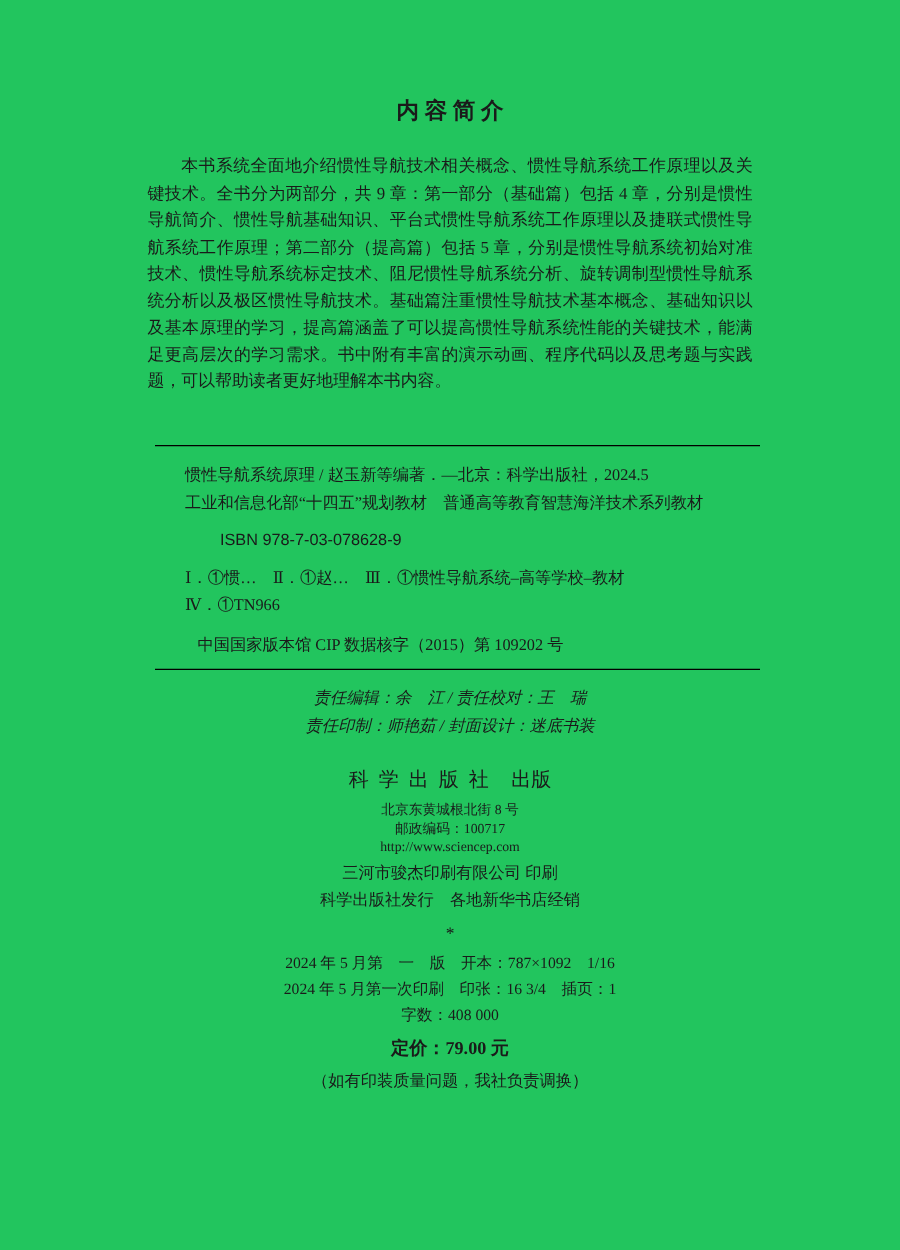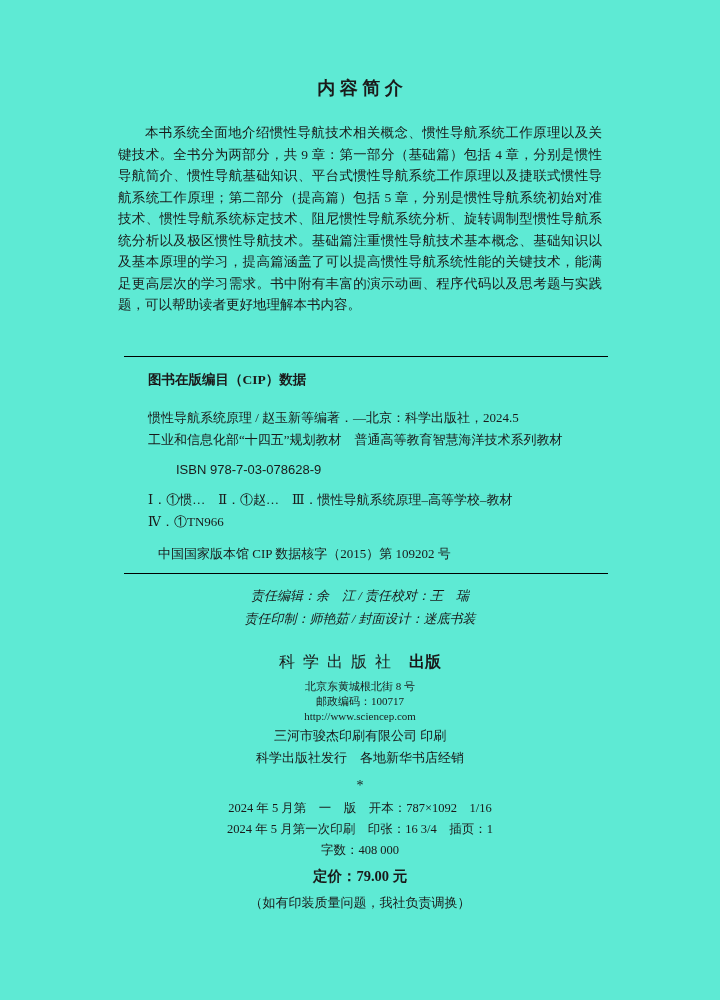--- a/index.html
+++ b/index.html
@@ -5,21 +5,21 @@
   html, body {
     margin: 0;
     padding: 0;
     background: #e8e8e8;
   }
   .page {
     position: relative;
     width: 720px;
     height: 1000px;
     margin: 0 auto;
-    background: #5eead4;
+    background: #22c55e;
     box-sizing: border-box;
     padding: 76px 118px 0 118px;
     font-family: "Liberation Serif", "DejaVu Serif", serif;
     color: #1a1a1a;
   }
   .intro-title {
     text-align: center;
     font-size: 18px;
     font-weight: bold;
     margin: 0 0 22px 0;
@@ -64,21 +64,21 @@
   .pub-block {
     margin-top: 22px;
     text-align: center;
   }
   .pub-name-line {
     font-size: 16px;
     letter-spacing: 2px;
     margin: 0 0 6px 0;
   }
   .pub-name { font-weight: normal; }
-  .pub-publish { font-weight: bold; margin-left: 16px; letter-spacing: 0; }
+  .pub-publish { font-weight: normal; margin-left: 16px; letter-spacing: 0; }
   .pub-small {
     font-size: 11px;
     line-height: 15px;
     margin: 0;
   }
   .pub-mid {
     font-size: 13px;
     line-height: 20px;
     margin: 2px 0 0 0;
   }
@@ -106,25 +106,24 @@
 
 <div class="page">
 
   <h1 class="intro-title">内  容  简  介</h1>
 
   <p class="intro-para">本书系统全面地介绍惯性导航技术相关概念、惯性导航系统工作原理以及关键技术。全书分为两部分，共 9 章：第一部分（基础篇）包括 4 章，分别是惯性导航简介、惯性导航基础知识、平台式惯性导航系统工作原理以及捷联式惯性导航系统工作原理；第二部分（提高篇）包括 5 章，分别是惯性导航系统初始对准技术、惯性导航系统标定技术、阻尼惯性导航系统分析、旋转调制型惯性导航系统分析以及极区惯性导航技术。基础篇注重惯性导航技术基本概念、基础知识以及基本原理的学习，提高篇涵盖了可以提高惯性导航系统性能的关键技术，能满足更高层次的学习需求。书中附有丰富的演示动画、程序代码以及思考题与实践题，可以帮助读者更好地理解本书内容。</p>
 
   <hr class="rule rule-1">
 
   <div class="cip-block">
-    <p class="cip-heading">图书在版编目（CIP）数据</p>
     <p class="cip-line">惯性导航系统原理 / 赵玉新等编著．—北京：科学出版社，2024.5</p>
     <p class="cip-line cip-line2">工业和信息化部“十四五”规划教材　普通高等教育智慧海洋技术系列教材</p>
     <p class="cip-isbn">ISBN 978-7-03-078628-9</p>
-    <p class="cip-line cip-class">Ⅰ．①惯…　Ⅱ．①赵…　Ⅲ．惯性导航系统原理–高等学校–教材</p>
+    <p class="cip-line cip-class">Ⅰ．①惯…　Ⅱ．①赵…　Ⅲ．①惯性导航系统–高等学校–教材</p>
     <p class="cip-line">Ⅳ．①TN966</p>
     <p class="cip-line cip-record">中国国家版本馆 CIP 数据核字（2015）第 109202 号</p>
   </div>
 
   <hr class="rule rule-2">
 
   <div class="credits">
     <div>责任编辑：余　江 / 责任校对：王　瑞</div>
     <div>责任印制：师艳茹 / 封面设计：迷底书装</div>
   </div>

